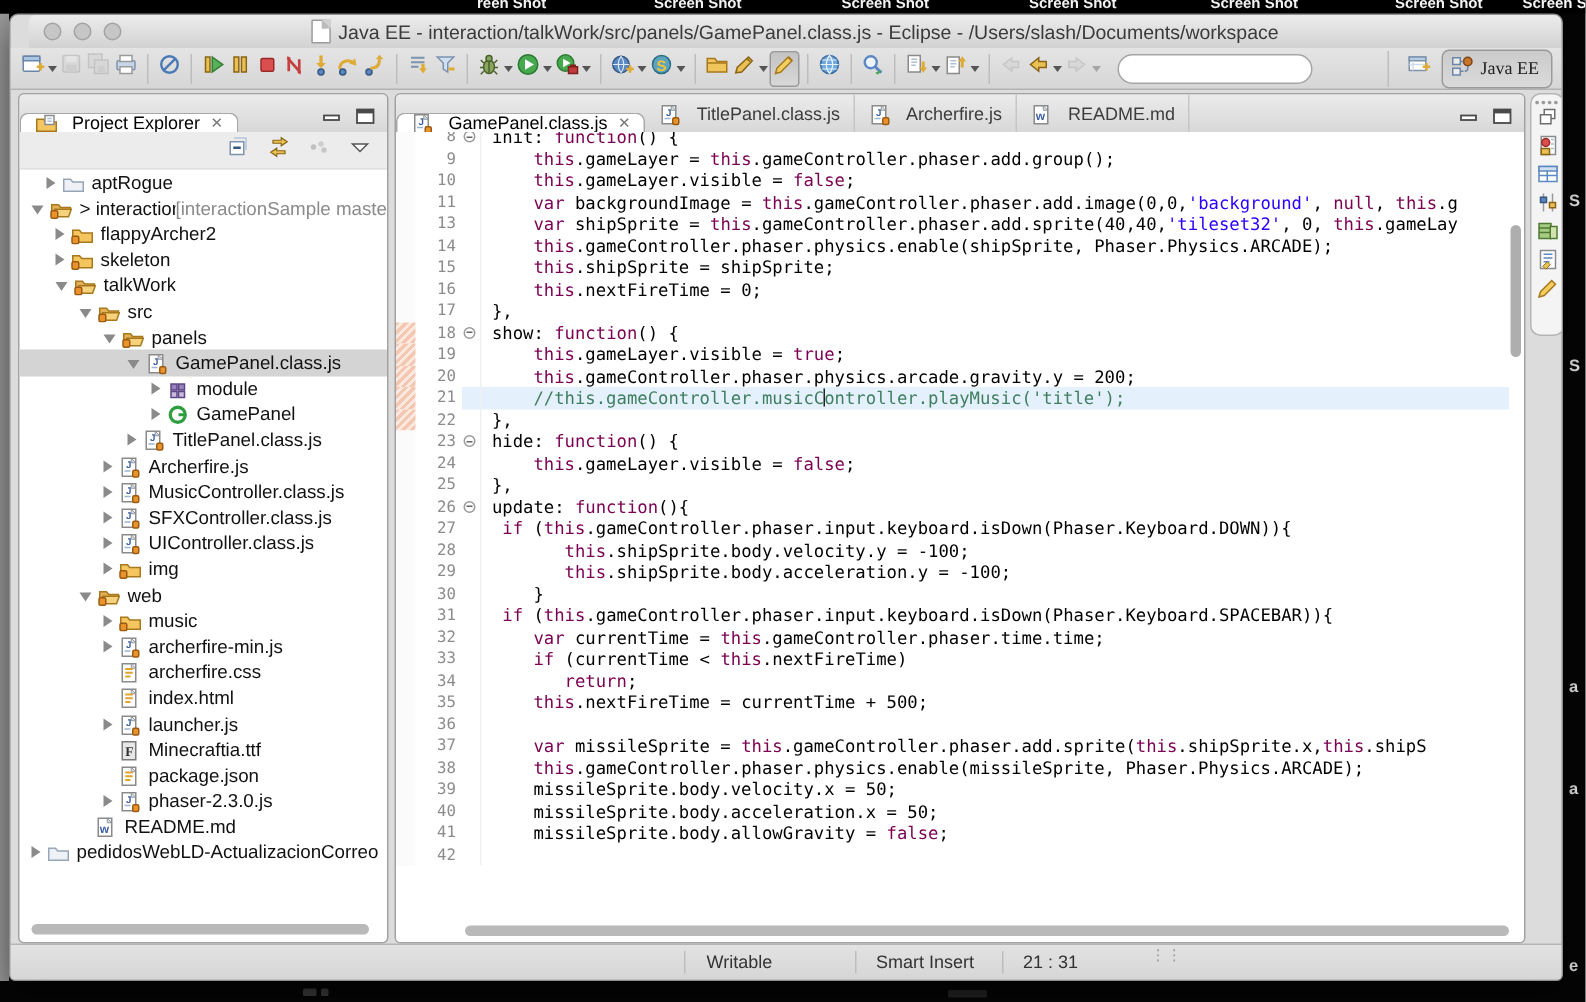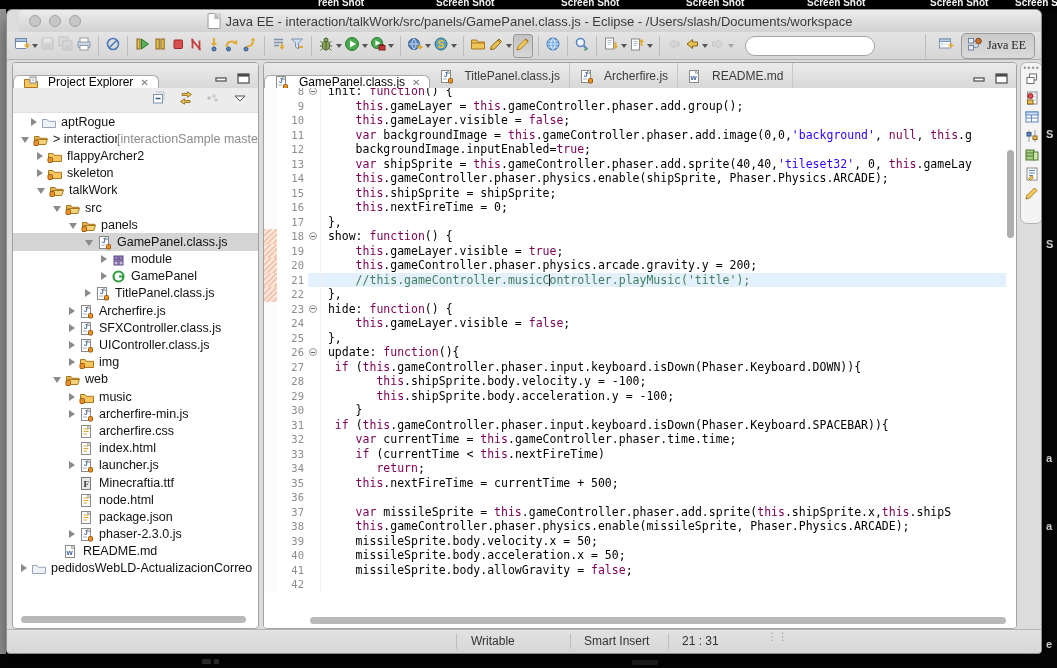--- a/index.html
+++ b/index.html
@@ -516,20 +516,31 @@
         </div>
         <div class="trow" style="padding-left: 56px;">
           <span class="tarrow c"></span>
           <span class="ticon"><svg width="15" height="15" viewBox="0 0 15 15">
               <rect x="2.5" y="1.5" width="9" height="12" fill="#fff" stroke="#8a8a8a"></rect>
               <path d="M8.5 1.5l3 3h-3z" fill="#d7e2ee" stroke="#8a8a8a" stroke-width=".6"></path>
               <text x="5" y="8" font-size="6.5" font-weight="bold" fill="#3a5fa0">J</text>
               <path d="M4 10h4" stroke="#9db5d0"></path>
               <rect x="9.5" y="9.5" width="4" height="4.5" rx="1" fill="#e8932c" stroke="#9c5a10"></rect>
             </svg></span>
+          <span class="tlabel">MusicController.class.js</span>
+        </div>
+        <div class="trow" style="padding-left: 56px;">
+          <span class="tarrow c"></span>
+          <span class="ticon"><svg width="15" height="15" viewBox="0 0 15 15">
+              <rect x="2.5" y="1.5" width="9" height="12" fill="#fff" stroke="#8a8a8a"></rect>
+              <path d="M8.5 1.5l3 3h-3z" fill="#d7e2ee" stroke="#8a8a8a" stroke-width=".6"></path>
+              <text x="5" y="8" font-size="6.5" font-weight="bold" fill="#3a5fa0">J</text>
+              <path d="M4 10h4" stroke="#9db5d0"></path>
+              <rect x="9.5" y="9.5" width="4" height="4.5" rx="1" fill="#e8932c" stroke="#9c5a10"></rect>
+            </svg></span>
           <span class="tlabel">SFXController.class.js</span>
         </div>
         <div class="trow" style="padding-left: 56px;">
           <span class="tarrow c"></span>
           <span class="ticon"><svg width="15" height="15" viewBox="0 0 15 15">
               <rect x="2.5" y="1.5" width="9" height="12" fill="#fff" stroke="#8a8a8a"></rect>
               <path d="M8.5 1.5l3 3h-3z" fill="#d7e2ee" stroke="#8a8a8a" stroke-width=".6"></path>
               <text x="5" y="8" font-size="6.5" font-weight="bold" fill="#3a5fa0">J</text>
               <path d="M4 10h4" stroke="#9db5d0"></path>
               <rect x="9.5" y="9.5" width="4" height="4.5" rx="1" fill="#e8932c" stroke="#9c5a10"></rect>
@@ -601,29 +612,20 @@
             </svg></span>
           <span class="tlabel">launcher.js</span>
         </div>
         <div class="trow" style="padding-left: 56px;">
           <span style="width:10px;flex:0 0 auto"></span>
           <span class="ticon"><svg width="15" height="15" viewBox="0 0 15 15">
               <rect x="2.5" y="1.5" width="9" height="12" fill="#e7e7e7" stroke="#7a7a7a"></rect>
               <text x="4.5" y="11" font-size="9" font-weight="bold" fill="#333" font-family="Liberation Serif,serif">F</text>
             </svg></span>
           <span class="tlabel">Minecraftia.ttf</span>
-        </div>
-        <div class="trow" style="padding-left: 56px;">
-          <span style="width:10px;flex:0 0 auto"></span>
-          <span class="ticon"><svg width="15" height="15" viewBox="0 0 15 15">
-              <rect x="2.5" y="1.5" width="9" height="12" fill="#fff" stroke="#8a8a8a"></rect>
-              <path d="M8.5 1.5l3 3h-3z" fill="#d7e2ee" stroke="#8a8a8a" stroke-width=".6"></path>
-              <path d="M4.5 5h5M4.5 7.5h5M4.5 10h3.5" stroke="#e0a32e" stroke-width="1.2"></path>
-            </svg></span>
-          <span class="tlabel">node.html</span>
         </div>
         <div class="trow" style="padding-left: 56px;">
           <span style="width:10px;flex:0 0 auto"></span>
           <span class="ticon"><svg width="15" height="15" viewBox="0 0 15 15">
               <rect x="2.5" y="1.5" width="9" height="12" fill="#fff" stroke="#8a8a8a"></rect>
               <path d="M8.5 1.5l3 3h-3z" fill="#d7e2ee" stroke="#8a8a8a" stroke-width=".6"></path>
               <path d="M4.5 5h5M4.5 7.5h5M4.5 10h3.5" stroke="#e0a32e" stroke-width="1.2"></path>
             </svg></span>
           <span class="tlabel">package.json</span>
         </div>
@@ -729,26 +731,20 @@
             <span class="ann"></span>
             <span class="lnum">10</span>
             <span class="fold"></span>
             <span class="ctext" style="padding-left:5ch"><span class="k">this</span><span class="p">.gameLayer.visible = </span><span class="k">false</span><span class="p">;</span></span>
           </div>
           <div class="crow">
             <span class="ann"></span>
             <span class="lnum">11</span>
             <span class="fold"></span>
             <span class="ctext" style="padding-left:5ch"><span class="k">var</span><span class="p"> backgroundImage = </span><span class="k">this</span><span class="p">.gameController.phaser.add.image(0,0,</span><span class="s">'background'</span><span class="p">, </span><span class="k">null</span><span class="p">, </span><span class="k">this</span><span class="p">.g</span></span>
-          </div>
-          <div class="crow">
-            <span class="ann"></span>
-            <span class="lnum">12</span>
-            <span class="fold"></span>
-            <span class="ctext" style="padding-left:5ch"><span class="p">backgroundImage.inputEnabled=</span><span class="k">true</span><span class="p">;</span></span>
           </div>
           <div class="crow">
             <span class="ann"></span>
             <span class="lnum">13</span>
             <span class="fold"></span>
             <span class="ctext" style="padding-left:5ch"><span class="k">var</span><span class="p"> shipSprite = </span><span class="k">this</span><span class="p">.gameController.phaser.add.sprite(40,40,</span><span class="s">'tileset32'</span><span class="p">, 0, </span><span class="k">this</span><span class="p">.gameLay</span></span>
           </div>
           <div class="crow">
             <span class="ann"></span>
             <span class="lnum">14</span>

